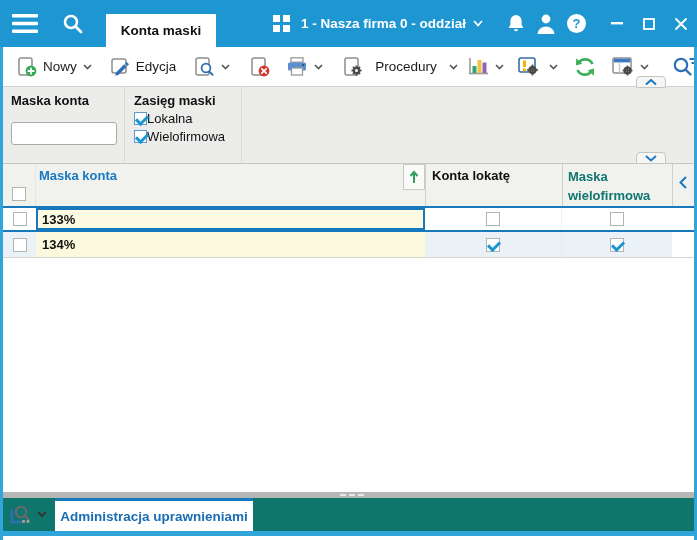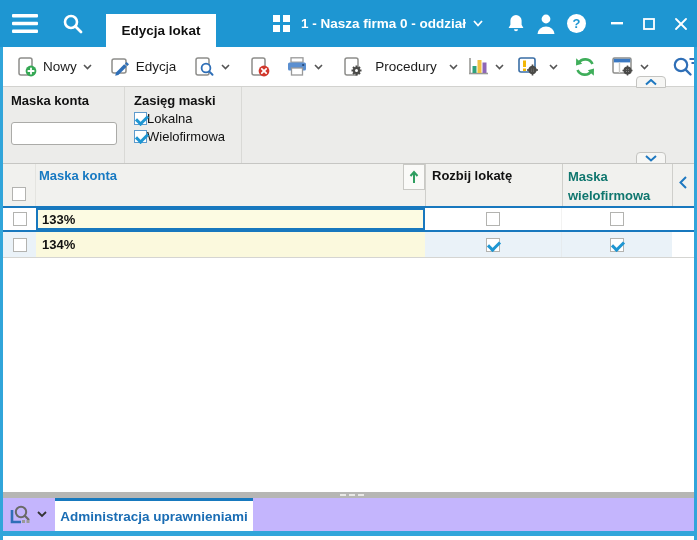--- a/index.html
+++ b/index.html
@@ -73,21 +73,21 @@
   .rc-wielo { width:110px; display:flex; align-items:center; justify-content:center; }
   .rc-fill { flex:1; background:#fff; }
   .row1 .rc-sel, .row1 .rc-rozbij, .row1 .rc-wielo { background:#eaf2f8; }
   .editcell { width:100%; height:100%; border:2px solid #1878be; background:#fcfbe2; font-size:13px; color:#111; display:flex; align-items:center; padding-left:4px; }
   .ycell { width:100%; height:100%; background:#fbf9dd; font-size:13px; color:#111; display:flex; align-items:center; padding-left:6px; }
 
   
   .splitter { position:absolute; left:3px; top:492px; width:691px; height:6px; background:#b6b6b4; display:flex; align-items:center; z-index:2; cursor:row-resize; }
   .splitter .dots { margin-left:337px; display:flex; gap:3px; }
   .splitter .dots i { display:block; width:6px; height:2px; background:#e8e8e6; }
-  .statusbar { position:absolute; left:3px; top:498px; width:691px; height:33px; background:#c4b5fd; display:flex; align-items:stretch; z-index:2; }
+  .statusbar { position:absolute; left:3px; top:498px; width:691px; height:33px; background:#0f766e; display:flex; align-items:stretch; z-index:2; }
   .sb-ico { display:flex; align-items:center; gap:4px; padding:0 8px 0 6px; cursor:pointer; }
   .sb-tab { width:198px; background:#fff; border-top:3px solid #1779be; display:flex; align-items:center; justify-content:center; font-size:13.5px; font-weight:bold; color:#1a6db4; cursor:pointer; }
 
   svg { display:block; }
 </style>
 </head>
 <body>
 
 <div class="window">
 
@@ -101,21 +101,21 @@
           </g>
         </svg>
     </div>
     <div class="tb-btn g-search">
       <svg width="22" height="22">
           <circle cx="9" cy="9" r="6" fill="none" stroke="#fff" stroke-width="2.6"></circle>
           <line x1="13.5" y1="13.5" x2="19" y2="19" stroke="#fff" stroke-width="2.8" stroke-linecap="round"></line>
         </svg>
     </div>
     <div class="doc-tab">
-      <span>Edycja lokat</span>
+      <span>Konta maski</span>
     </div>
 
     <div class="tb-right">
       <div class="tb-ico">
         <svg width="17" height="17">
             <g fill="#fff">
               <rect x="0" y="0" width="7" height="7"></rect>
               <rect x="10" y="0" width="7" height="7"></rect>
               <rect x="0" y="10" width="7" height="7"></rect>
               <rect x="10" y="10" width="7" height="7"></rect>
@@ -345,21 +345,21 @@
     <div class="hc hc-maska">
       <span>Maska konta</span>
       <div class="sortbox">
         <svg width="10" height="14">
             <line x1="5" y1="13" x2="5" y2="3" stroke="#2f9e60" stroke-width="2"></line>
             <polyline points="1.5,6 5,2 8.5,6" fill="none" stroke="#2f9e60" stroke-width="2"></polyline>
           </svg>
       </div>
     </div>
     <div class="hc hc-rozbij">
-      <span>Rozbij lokatę</span>
+      <span>Konta lokatę</span>
     </div>
     <div class="hc hc-wielo">
       <span>Maska wielofirmowa</span>
     </div>
     <div class="hstrip">
       <svg width="8" height="13">
           <polyline points="7,1 1.5,6.5 7,12" fill="none" stroke="#1e78c0" stroke-width="2"></polyline>
         </svg>
     </div>
   </div>

